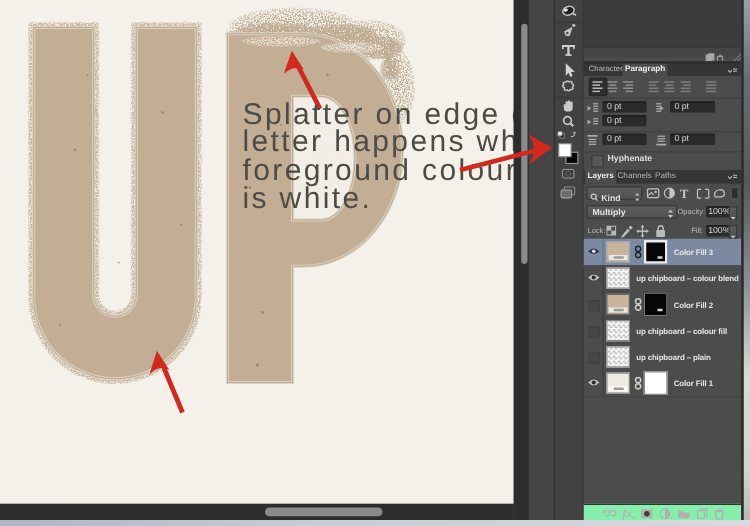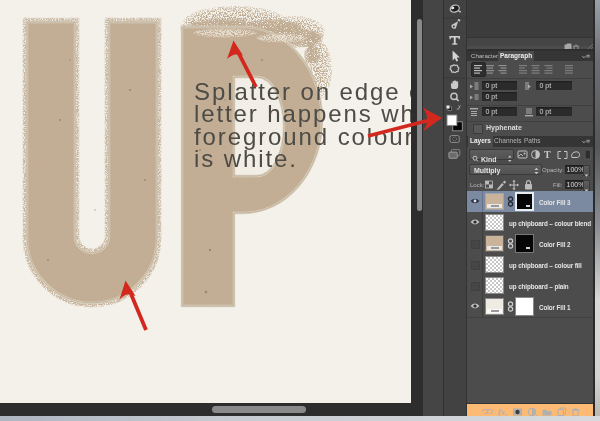--- a/index.html
+++ b/index.html
@@ -468,21 +468,21 @@
         <svg class="icn" style="left:40px;top:5px" width="7" height="11" viewBox="0 0 7 11">
             <circle cx="3.5" cy="3" r="2.1" fill="none" stroke="#cfcfcf" stroke-width="1.2"></circle>
             <circle cx="3.5" cy="8" r="2.1" fill="none" stroke="#cfcfcf" stroke-width="1.2"></circle>
           </svg>
         <div class="mthumb" style="background:#ffffff;border:1px solid #888;box-sizing:border-box;"></div>
         <div class="lname" style="left:72px;">Color Fill 1</div>
       </div>
     </div>
 
     <div class="abs" style="left:0;top:318px;width:126px;height:85px;background:#4c4c4c;"></div>
-    <div class="abs" style="left:0;top:403px;width:126px;height:13px;background:#fdba74;border-top:1px solid #333;box-sizing:border-box;">
+    <div class="abs" style="left:0;top:403px;width:126px;height:13px;background:#86efac;border-top:1px solid #333;box-sizing:border-box;">
       <svg width="126" height="12" viewBox="0 0 126 12" xmlns="http://www.w3.org/2000/svg">
         <g stroke="#b0b0b0" fill="none" stroke-width="1">
           <path d="M17,5.5 a2,2 0 0 1 2,-2 h1.5 a2,2 0 0 1 0,4 h-1.5 M21.5,5.5 a2,2 0 0 1 2,-2 h1.5 a2,2 0 0 1 0,4 h-1.5" transform="translate(-1.5,0)"></path>
         </g>
         <text x="31" y="8.5" font-size="9" font-style="italic" font-weight="bold" fill="#b0b0b0" font-family="Liberation Serif">fx</text>
           <circle cx="40" cy="9" r="0.8" fill="#b0b0b0"></circle>
         <rect x="46" y="2.5" width="9" height="7" fill="#b0b0b0"></rect>
           <circle cx="50.5" cy="6" r="2.2" fill="#3f3f3f"></circle>
         <circle cx="65" cy="6" r="3.8" fill="none" stroke="#b0b0b0"></circle>
           <path d="M65,2.2 a3.8,3.8 0 0 1 0,7.6 z" fill="#b0b0b0"></path>

